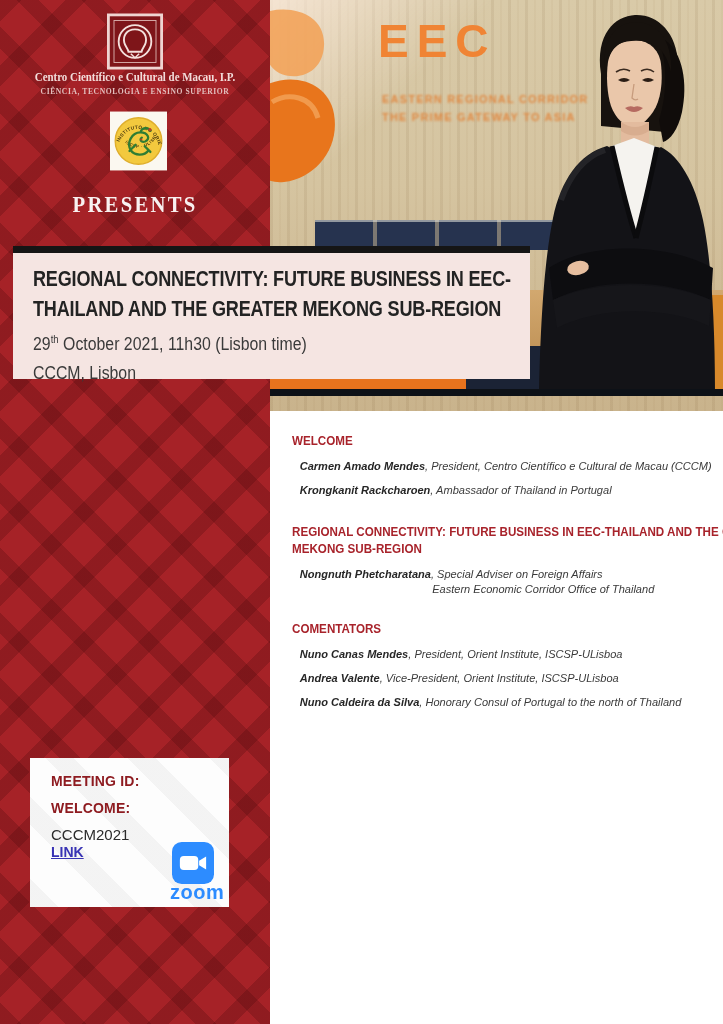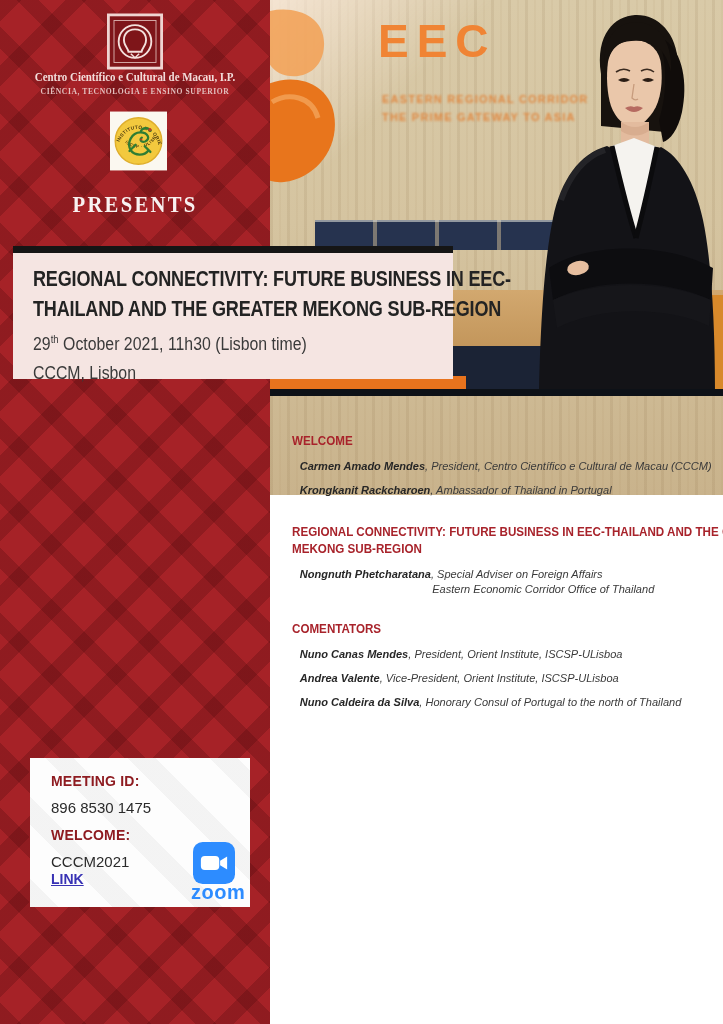--- a/index.html
+++ b/index.html
@@ -19,21 +19,21 @@
     white-space:nowrap;transform:scaleX(0.84);transform-origin:center;}
   .org-sub{position:absolute;left:0;top:87px;width:270px;text-align:center;
     font-family:"Liberation Serif",serif;font-weight:bold;font-size:8px;letter-spacing:0.6px;
     color:#E3BFBE;white-space:nowrap;transform:scaleX(0.95);transform-origin:center;}
   .io-logo{position:absolute;left:110px;top:111px;width:57px;height:60px;}
   .presents{position:absolute;left:0;top:192px;width:270px;text-align:center;
     font-family:"Liberation Serif",serif;font-weight:bold;font-size:23px;letter-spacing:2.5px;
     color:#F8F1F0;white-space:nowrap;transform:scaleX(0.9);transform-origin:center;}
 
   
-  .photo{position:absolute;left:270px;top:0;width:453px;height:495px;overflow:hidden;
+  .photo{position:absolute;left:270px;top:0;width:453px;height:411px;overflow:hidden;
     background:linear-gradient(180deg,#D9CAa8 0%,#D5C4A0 45%,#C9B38C 100%);}
   .photo .grain{position:absolute;inset:0;
     background-image:repeating-linear-gradient(90deg, rgba(120,88,48,0.10) 0 3px, rgba(0,0,0,0) 3px 9px,
       rgba(150,115,70,0.06) 9px 11px, rgba(0,0,0,0) 11px 17px);}
   .photo .flare{position:absolute;left:-20px;top:-20px;width:240px;height:190px;
     background:linear-gradient(135deg, rgba(255,238,226,0.85) 0%, rgba(255,238,226,0.0) 62%);
     filter:blur(3px);}
   .eec-mark{position:absolute;left:-6px;top:2px;width:86px;height:198px;}
   .eec-text{position:absolute;left:108px;top:14px;font-weight:bold;font-size:46px;
     letter-spacing:8px;color:#F08434;filter:blur(0.4px);}
@@ -45,42 +45,42 @@
     background-image:repeating-linear-gradient(90deg, rgba(0,0,0,0) 0 58px, rgba(210,190,150,0.5) 58px 62px);}
   .floor{position:absolute;left:0;top:290px;width:453px;height:60px;
     background:linear-gradient(180deg,#D2A86F,#C2955A);}
   .bench-bottom{position:absolute;left:0;top:346px;width:453px;height:45px;background:#1B2335;}
   .orange-stripe{position:absolute;left:0;top:376px;width:196px;height:15px;background:#E8731D;}
   .orange-right{position:absolute;left:432px;top:295px;width:21px;height:96px;background:#D8892B;}
   .photo-baseline{position:absolute;left:0;top:389px;width:453px;height:7px;background:#0D1117;}
   .woman{position:absolute;left:245px;top:0;width:215px;height:391px;}
 
   
-  .banner{position:absolute;left:13px;top:246px;width:440px;height:133px;background:#F5E5E2;
+  .banner{position:absolute;left:13px;top:246px;width:517px;height:133px;background:#F5E5E2;
     border-top:7px solid #151515;box-sizing:border-box;z-index:5;}
   .banner-inner{padding:11px 0 0 20px;}
   .title-line{font-weight:bold;font-size:22px;color:#232323;line-height:30px;white-space:nowrap;
     transform:scaleX(0.82);transform-origin:left;letter-spacing:-0.2px;}
   .date-line{margin-top:9px;font-size:18px;color:#3A3A3A;white-space:nowrap;
     transform:scaleX(0.88);transform-origin:left;}
   .date-line sup{font-size:11px;}
   .loc-line{margin-top:8px;font-size:18px;color:#3A3A3A;white-space:nowrap;
     transform:scaleX(0.88);transform-origin:left;}
 
   
   .program{position:absolute;left:292px;top:433px;width:430px;z-index:2;}
   .prog-head{font-weight:bold;font-size:12.5px;color:#A8232B;line-height:17px;white-space:nowrap;
     transform:scaleX(0.93);transform-origin:left;}
   .entry{padding-left:8px;font-style:italic;font-size:11.5px;color:#3A3A3A;line-height:15px;
     white-space:nowrap;transform:scaleX(0.96);transform-origin:left;}
   .entry .nm{font-weight:bold;color:#262626;} .m9{margin-top:9px;} .m24{margin-top:24px;} .m26{margin-top:26px;}
   .role2{padding-left:146px;}
 
   
-  .meet-box{position:absolute;left:30px;top:758px;width:220px;height:149px;background:#FDFDFD;
+  .meet-box{position:absolute;left:30px;top:758px;width:199px;height:149px;background:#FDFDFD;
     background-image:repeating-linear-gradient(45deg, rgba(120,120,120,0.07) 0 20px, rgba(0,0,0,0) 20px 58px);
     z-index:3;}
   .meet-inner{padding:15px 0 0 21px;}
   .meet-label{font-size:14px;font-weight:bold;color:#8E1B20;letter-spacing:0.2px;}
   .meet-value{font-size:15px;color:#2B2B2B;margin-top:9px;}
   .meet-label+.meet-value{margin-top:10px;}
   .meet-gap{margin-top:11px;}
   .link{display:inline-block;margin-top:0;font-size:14px;font-weight:bold;color:#3832B4;
     text-decoration:underline;cursor:pointer;}
   .zoom-wrap{position:absolute;right:13px;bottom:7px;width:46px;text-align:center;}
@@ -195,21 +195,20 @@
 
     <div class="prog-head m24">COMENTATORS</div>
     <div class="entry m9"><span class="nm">Nuno Canas Mendes</span><span>, President, Orient Institute, ISCSP-ULisboa</span></div>
     <div class="entry m9"><span class="nm">Andrea Valente</span><span>, Vice-President, Orient Institute, ISCSP-ULisboa</span></div>
     <div class="entry m9"><span class="nm">Nuno Caldeira da Silva</span><span>, Honorary Consul of Portugal to the north of Thailand</span></div>
   </div>
 
   <div class="meet-box">
     <div class="meet-inner">
       <div class="meet-label">MEETING ID:</div>
-      <div class="meet-value">896 8530 1475</div>
       <div class="meet-label meet-gap">WELCOME:</div>
       <div class="meet-value">CCCM2021</div>
       <span class="link">LINK</span>
     </div>
     <div class="zoom-wrap">
       <svg class="zoom-icon" viewBox="0 0 48 48">
         <rect width="48" height="48" rx="11" fill="#2D8CFF"></rect>
         <rect x="9" y="16" width="21" height="16" rx="4.5" fill="#FFFFFF"></rect>
         <path d="M31,21.5 L39,16.5 L39,31.5 L31,26.5 Z" fill="#FFFFFF"></path>
       </svg>

